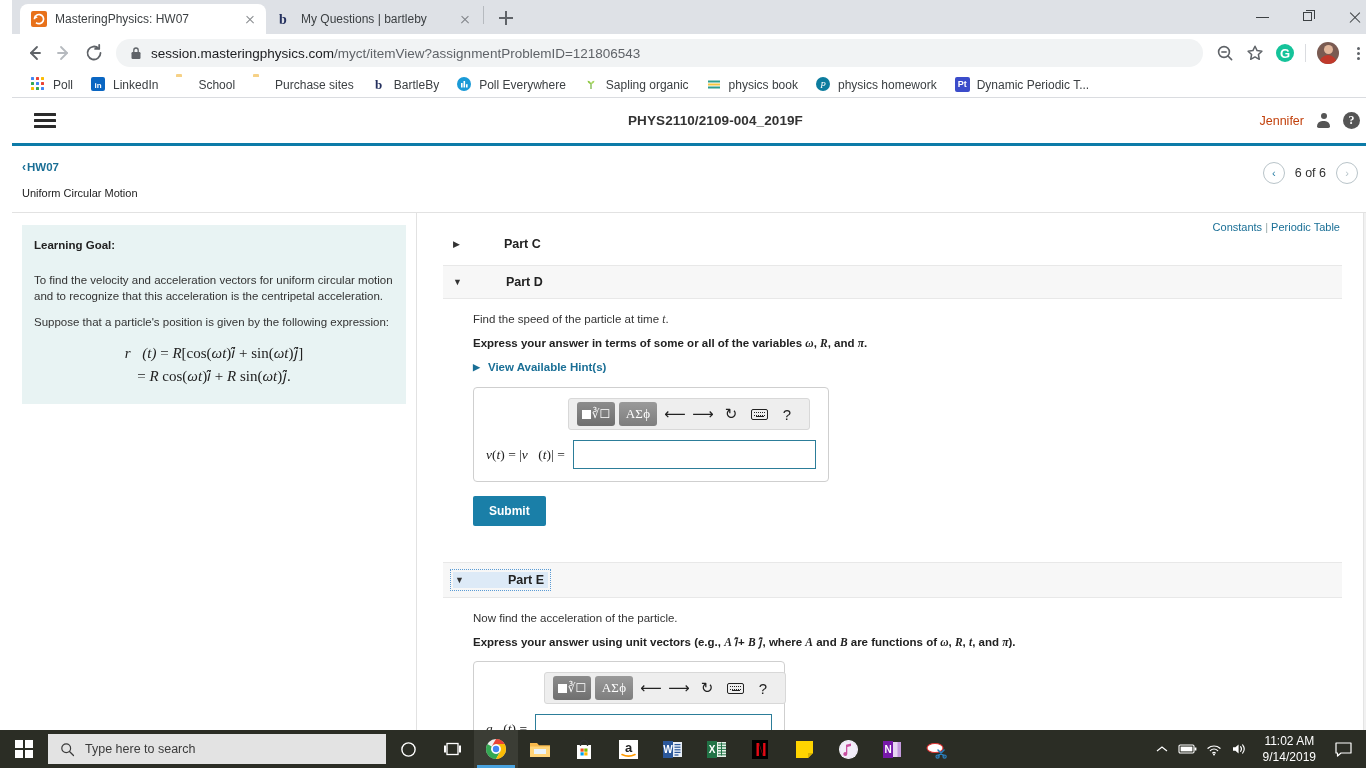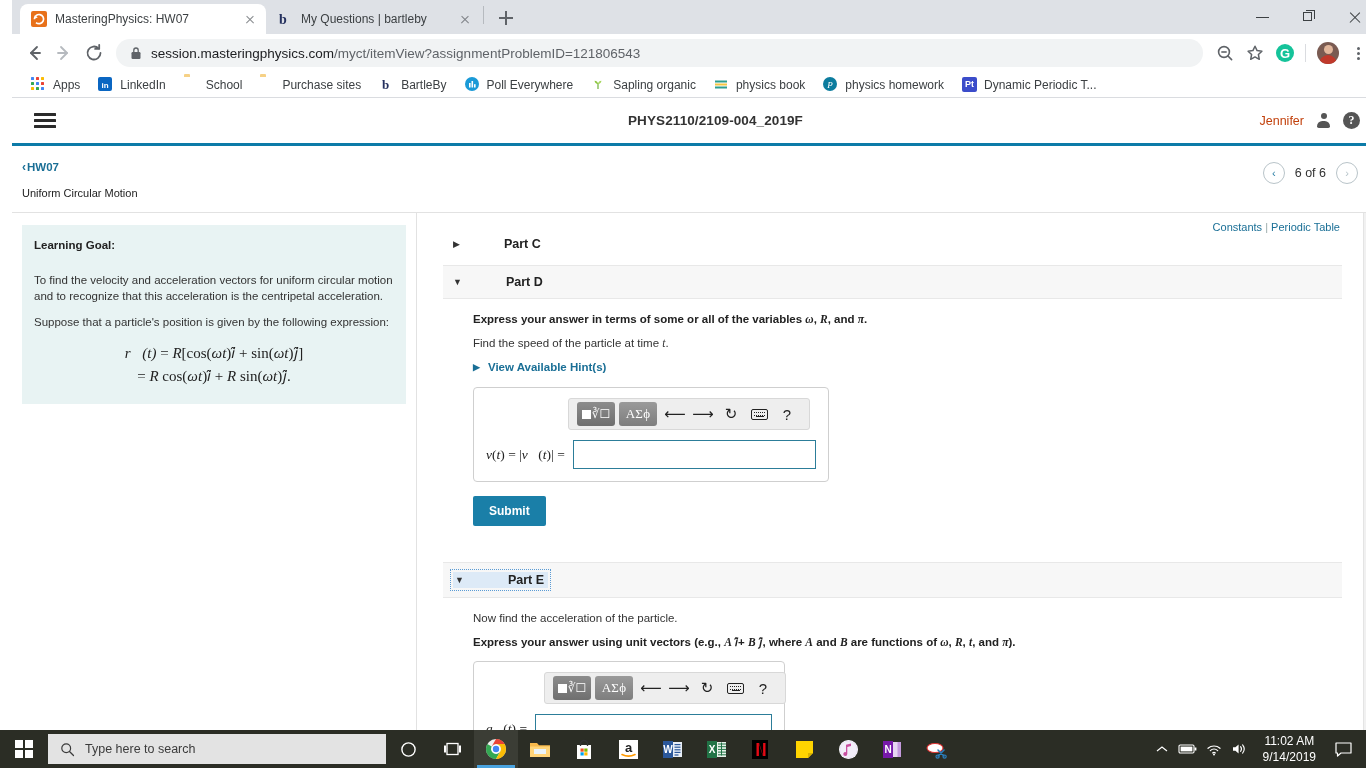--- a/index.html
+++ b/index.html
@@ -342,21 +342,21 @@
             <i style="background:#ea4335"></i>
             <i style="background:#fbbc05"></i>
           <i style="background:#34a853"></i>
             <i style="background:#4285f4"></i>
             <i style="background:#ea4335"></i>
           <i style="background:#fbbc05"></i>
             <i style="background:#34a853"></i>
             <i style="background:#4285f4"></i>
         </span>
       </span>
-      <span class="bm-label">Apps</span>
+      <span class="bm-label">Poll</span>
     </div>
     <div class="bm">
       <span class="bm-ico">
         <svg width="14" height="14" viewBox="0 0 14 14">
             <rect width="14" height="14" rx="2" fill="#0a66c2"></rect>
             <text x="7" y="10.5" text-anchor="middle" font-family="Liberation Sans, sans-serif" font-size="8" font-weight="bold" fill="#fff">in</text>
           </svg>
       </span>
       <span class="bm-label">LinkedIn</span>
     </div>
@@ -485,22 +485,22 @@
           <div class="part-head clipped">
             <span class="tri">▶</span>
             <span class="ptitle">Part C</span>
           </div>
 
           <div class="part-head" style="margin-top:14px;">
             <span class="tri">▼</span>
             <span class="ptitle">Part D</span>
           </div>
           <div class="part-body">
+            <div class="q-line">Find the speed of the particle at time <span class="mathi">t</span>.</div>
             <div class="q-line bold">Express your answer in terms of some or all of the variables <span class="mathi">ω</span>, <span class="mathi">R</span>, and <span class="mathi">π</span>.</div>
-            <div class="q-line">Find the speed of the particle at time <span class="mathi">t</span>.</div>
             <div class="hint">
               <span class="tri">▶</span>
               <span>View Available Hint(s)</span>
             </div>
 
             <div class="ansbox">
               <div class="mathbar">
                 <span class="mb-btn tmpl">
                   <span class="sq"></span>
                     <span class="rad">∛☐</span>

